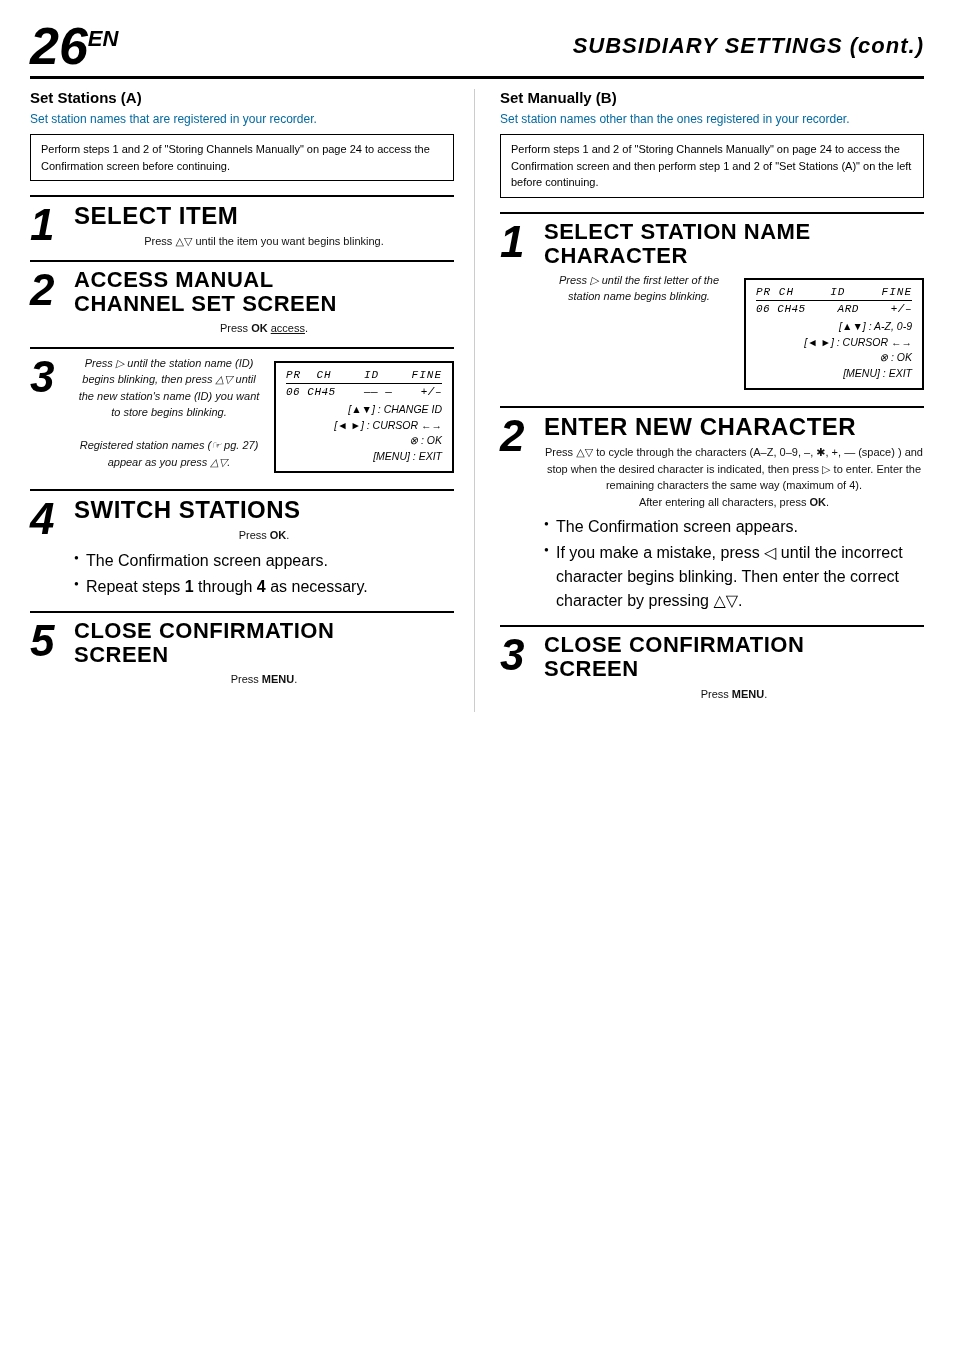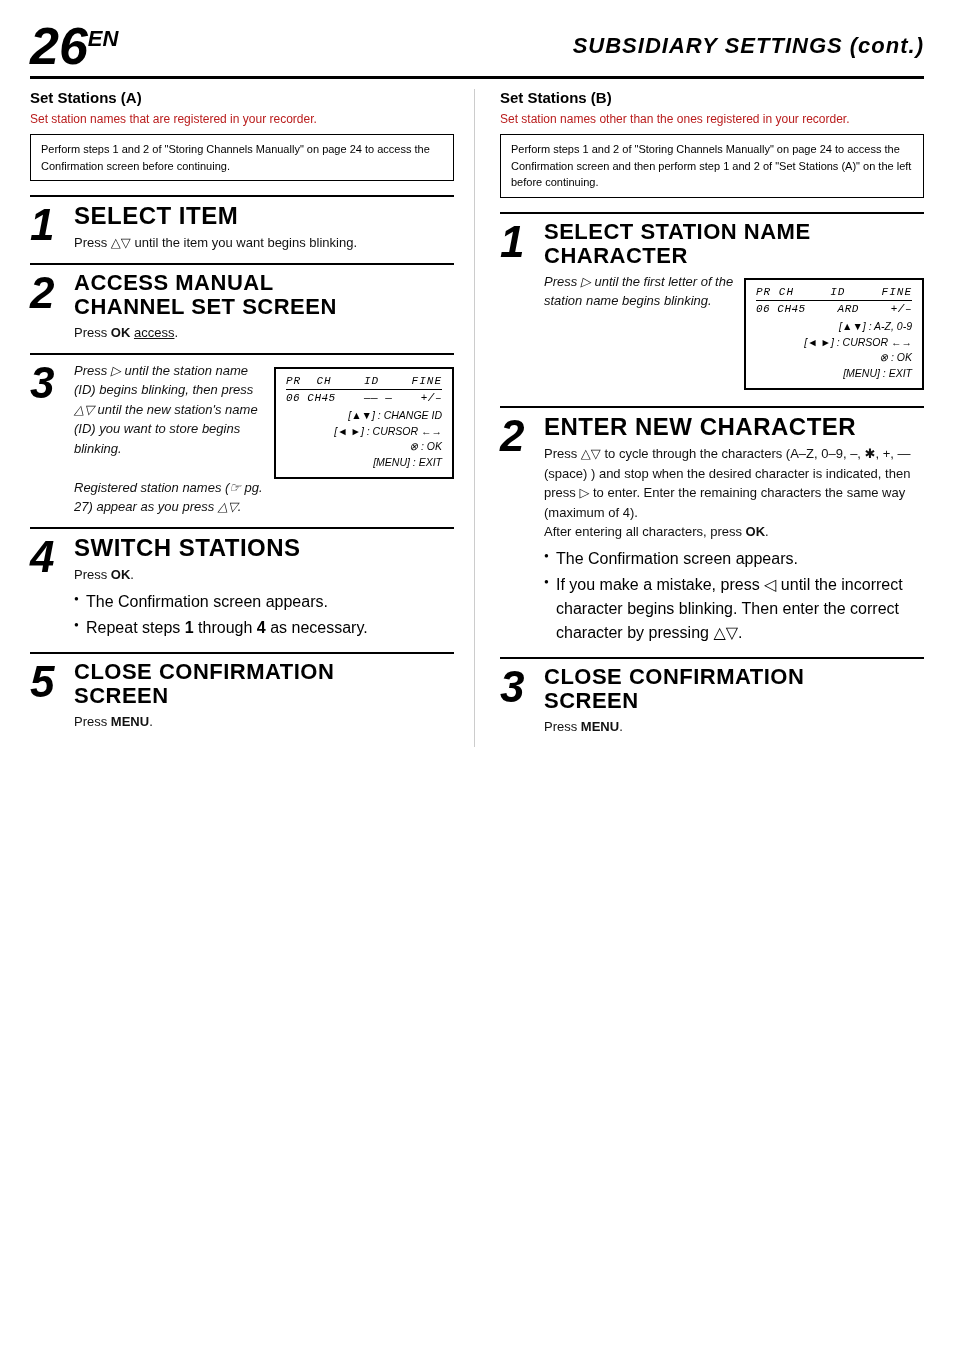--- a/index.html
+++ b/index.html
@@ -58,21 +58,21 @@
 
     
     .section-title {
       font-size: 15px;
       font-weight: bold;
       margin-bottom: 6px;
     }
     .section-subtitle {
       font-size: 12px;
       margin-bottom: 8px;
-      color: #b91c1c;
+      color: #0369a1;
     }
 
     
     .info-box {
       border: 1px solid #000;
       padding: 6px 10px;
       font-size: 11px;
       margin-bottom: 14px;
       line-height: 1.5;
     }
@@ -107,23 +107,24 @@
       font-weight: bold;
       text-transform: uppercase;
       line-height: 1.1;
       margin-bottom: 4px;
       letter-spacing: 0.5px;
     }
     .step-heading.medium {
       font-size: 24px;
     }
     .step-body {
-      font-size: 13px;
+      font-size: 11px;
       line-height: 1.5;
       color: #111;
+      text-align: center;
     }
     .step-body b {
       font-weight: bold;
     }
     .step-body u {
       text-decoration: underline;
     }
 
     
     .display-box {
@@ -266,21 +267,21 @@
         <div class="step-content">
           <div class="step-heading" style="font-size:22px;">CLOSE CONFIRMATION<br>SCREEN</div>
           <div class="step-body">Press <b>MENU</b>.</div>
         </div>
       </div>
 
     </div>
   </div>
 
   <div class="col-right">
-    <div class="section-title">Set Stations (B)</div>
+    <div class="section-title">Set Manually (B)</div>
     <div class="section-subtitle">Set station names other than the ones registered in your recorder.</div>
     <div class="info-box">Perform steps 1 and 2 of "Storing Channels Manually" on page 24 to access the Confirmation screen and then perform step 1 and 2 of "Set Stations (A)" on the left before continuing.</div>
 
     <div class="steps">
 
       <div class="step">
         <div class="step-number">1</div>
         <div class="step-content">
           <div class="step-heading" style="font-size:22px;">SELECT STATION NAME<br>CHARACTER</div>
           <div class="step-inner">

